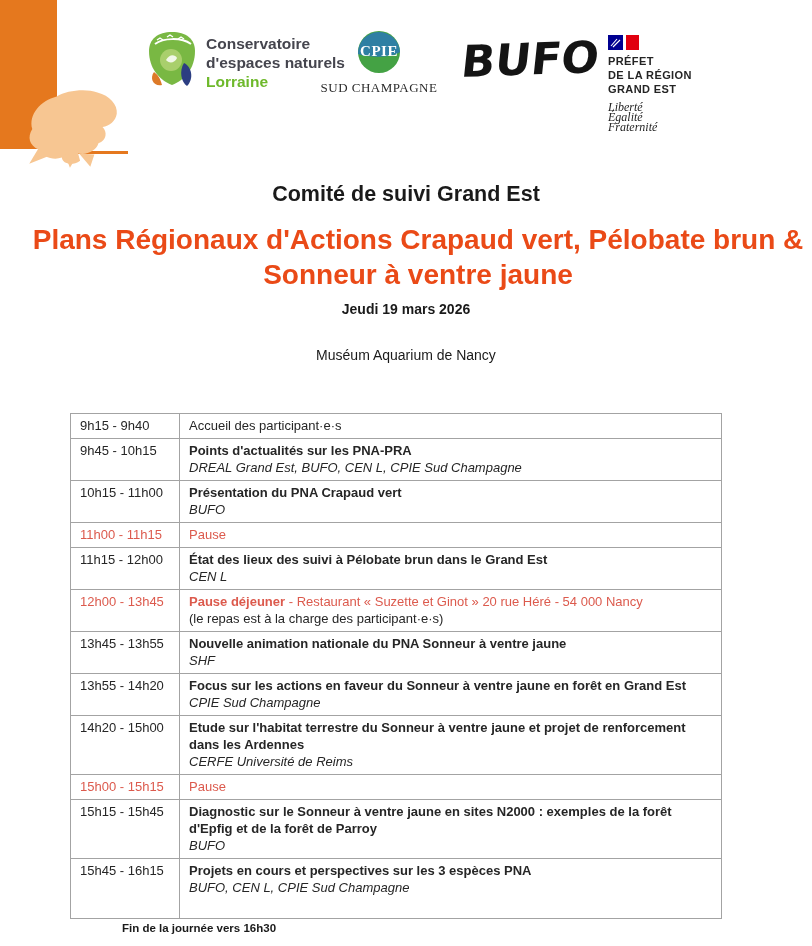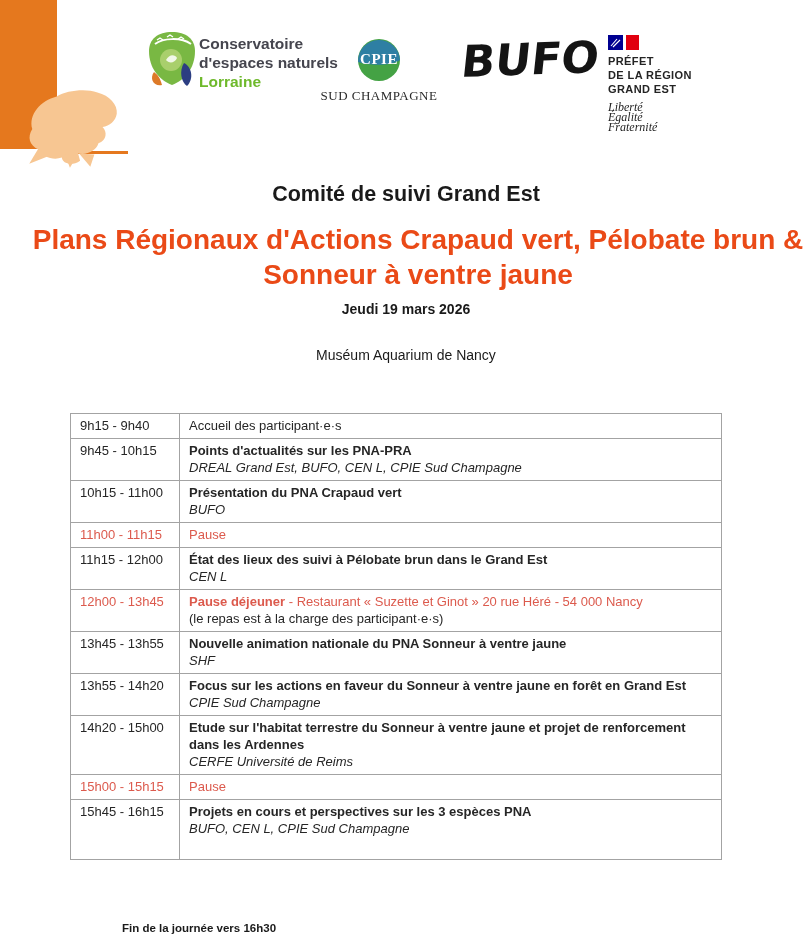--- a/index.html
+++ b/index.html
@@ -5,24 +5,24 @@
   html,body{margin:0;padding:0;}
   body{
     width:812px;height:946px;position:relative;background:#ffffff;
     font-family:"Liberation Sans",sans-serif;color:#262626;overflow:hidden;
   }
   
   .orange-bar{position:absolute;left:0;top:0;width:57px;height:149px;background:#E5781E;}
   .orange-line{position:absolute;left:40px;top:151px;width:88px;height:3px;background:#E5781E;}
   .frog{position:absolute;left:16px;top:78px;width:114px;height:90px;z-index:2;}
   
-  .logo-cen{position:absolute;left:145px;top:30px;display:flex;justify-content:flex-end;}
+  .logo-cen{position:absolute;left:145px;top:30px;display:flex;gap:7px;justify-content:flex-end;}
   .cen-text{padding-top:4px;line-height:19px;font-size:15.5px;color:#45454E;font-weight:600;}
   .cen-region{color:#6EB92B;font-weight:700;}
-  .logo-cpie{position:absolute;left:320px;top:38px;width:118px;text-align:center;}
+  .logo-cpie{position:absolute;left:320px;top:30px;width:118px;text-align:center;}
   .cpie-caption{margin-top:6px;font-family:"Liberation Serif",serif;font-size:13px;letter-spacing:.5px;color:#2B2B2B;}
   .logo-bufo{position:absolute;left:462px;top:34px;width:115px;font-family:"DejaVu Sans",sans-serif;
     font-weight:900;font-size:44px;color:#141414;transform:skewX(-8deg) rotate(-2deg);letter-spacing:0px;}
   .logo-prefet{position:absolute;left:608px;top:35px;}
   .flag{display:flex;align-items:center;height:15px;margin-bottom:4px;}
   .flag-blue{width:15px;height:15px;background:#000091;position:relative;}
   .flag-red{width:13px;height:15px;background:#E1000F;margin-left:3px;}
   .prefet-lines{font-size:11px;font-weight:700;color:#242424;line-height:14px;letter-spacing:.4px;}
   .prefet-motto{margin-top:6px;font-family:"Liberation Serif",serif;font-style:italic;font-size:12px;line-height:10px;color:#242424;}
   
@@ -199,20 +199,28 @@
   </tr>
 
   <tr class="row-pause">
     <td class="c-time"><span>15h00 - 15h15</span></td>
     <td class="c-content">
       <div class="t-line"><span class="t-strong" style="font-weight: 400;">Pause</span></div>
 
     </td>
   </tr>
 
+  <tr class="row-normal">
+    <td class="c-time"><span>15h15 - 15h45</span></td>
+    <td class="c-content">
+      <div class="t-line"><span class="t-strong">Diagnostic sur le Sonneur à ventre jaune en sites N2000 : exemples de la forêt d'Epfig et de la forêt de Parroy</span></div>
+
+      <div class="t-org">BUFO</div>
+    </td>
+  </tr>
 
   <tr class="row-normal">
     <td class="c-time"><span>15h45 - 16h15</span></td>
     <td class="c-content">
       <div class="t-line"><span class="t-strong">Projets en cours et perspectives sur les 3 espèces PNA</span></div>
 
       <div class="t-org">BUFO, CEN L, CPIE Sud Champagne</div>
     </td>
   </tr>
 </tbody>

